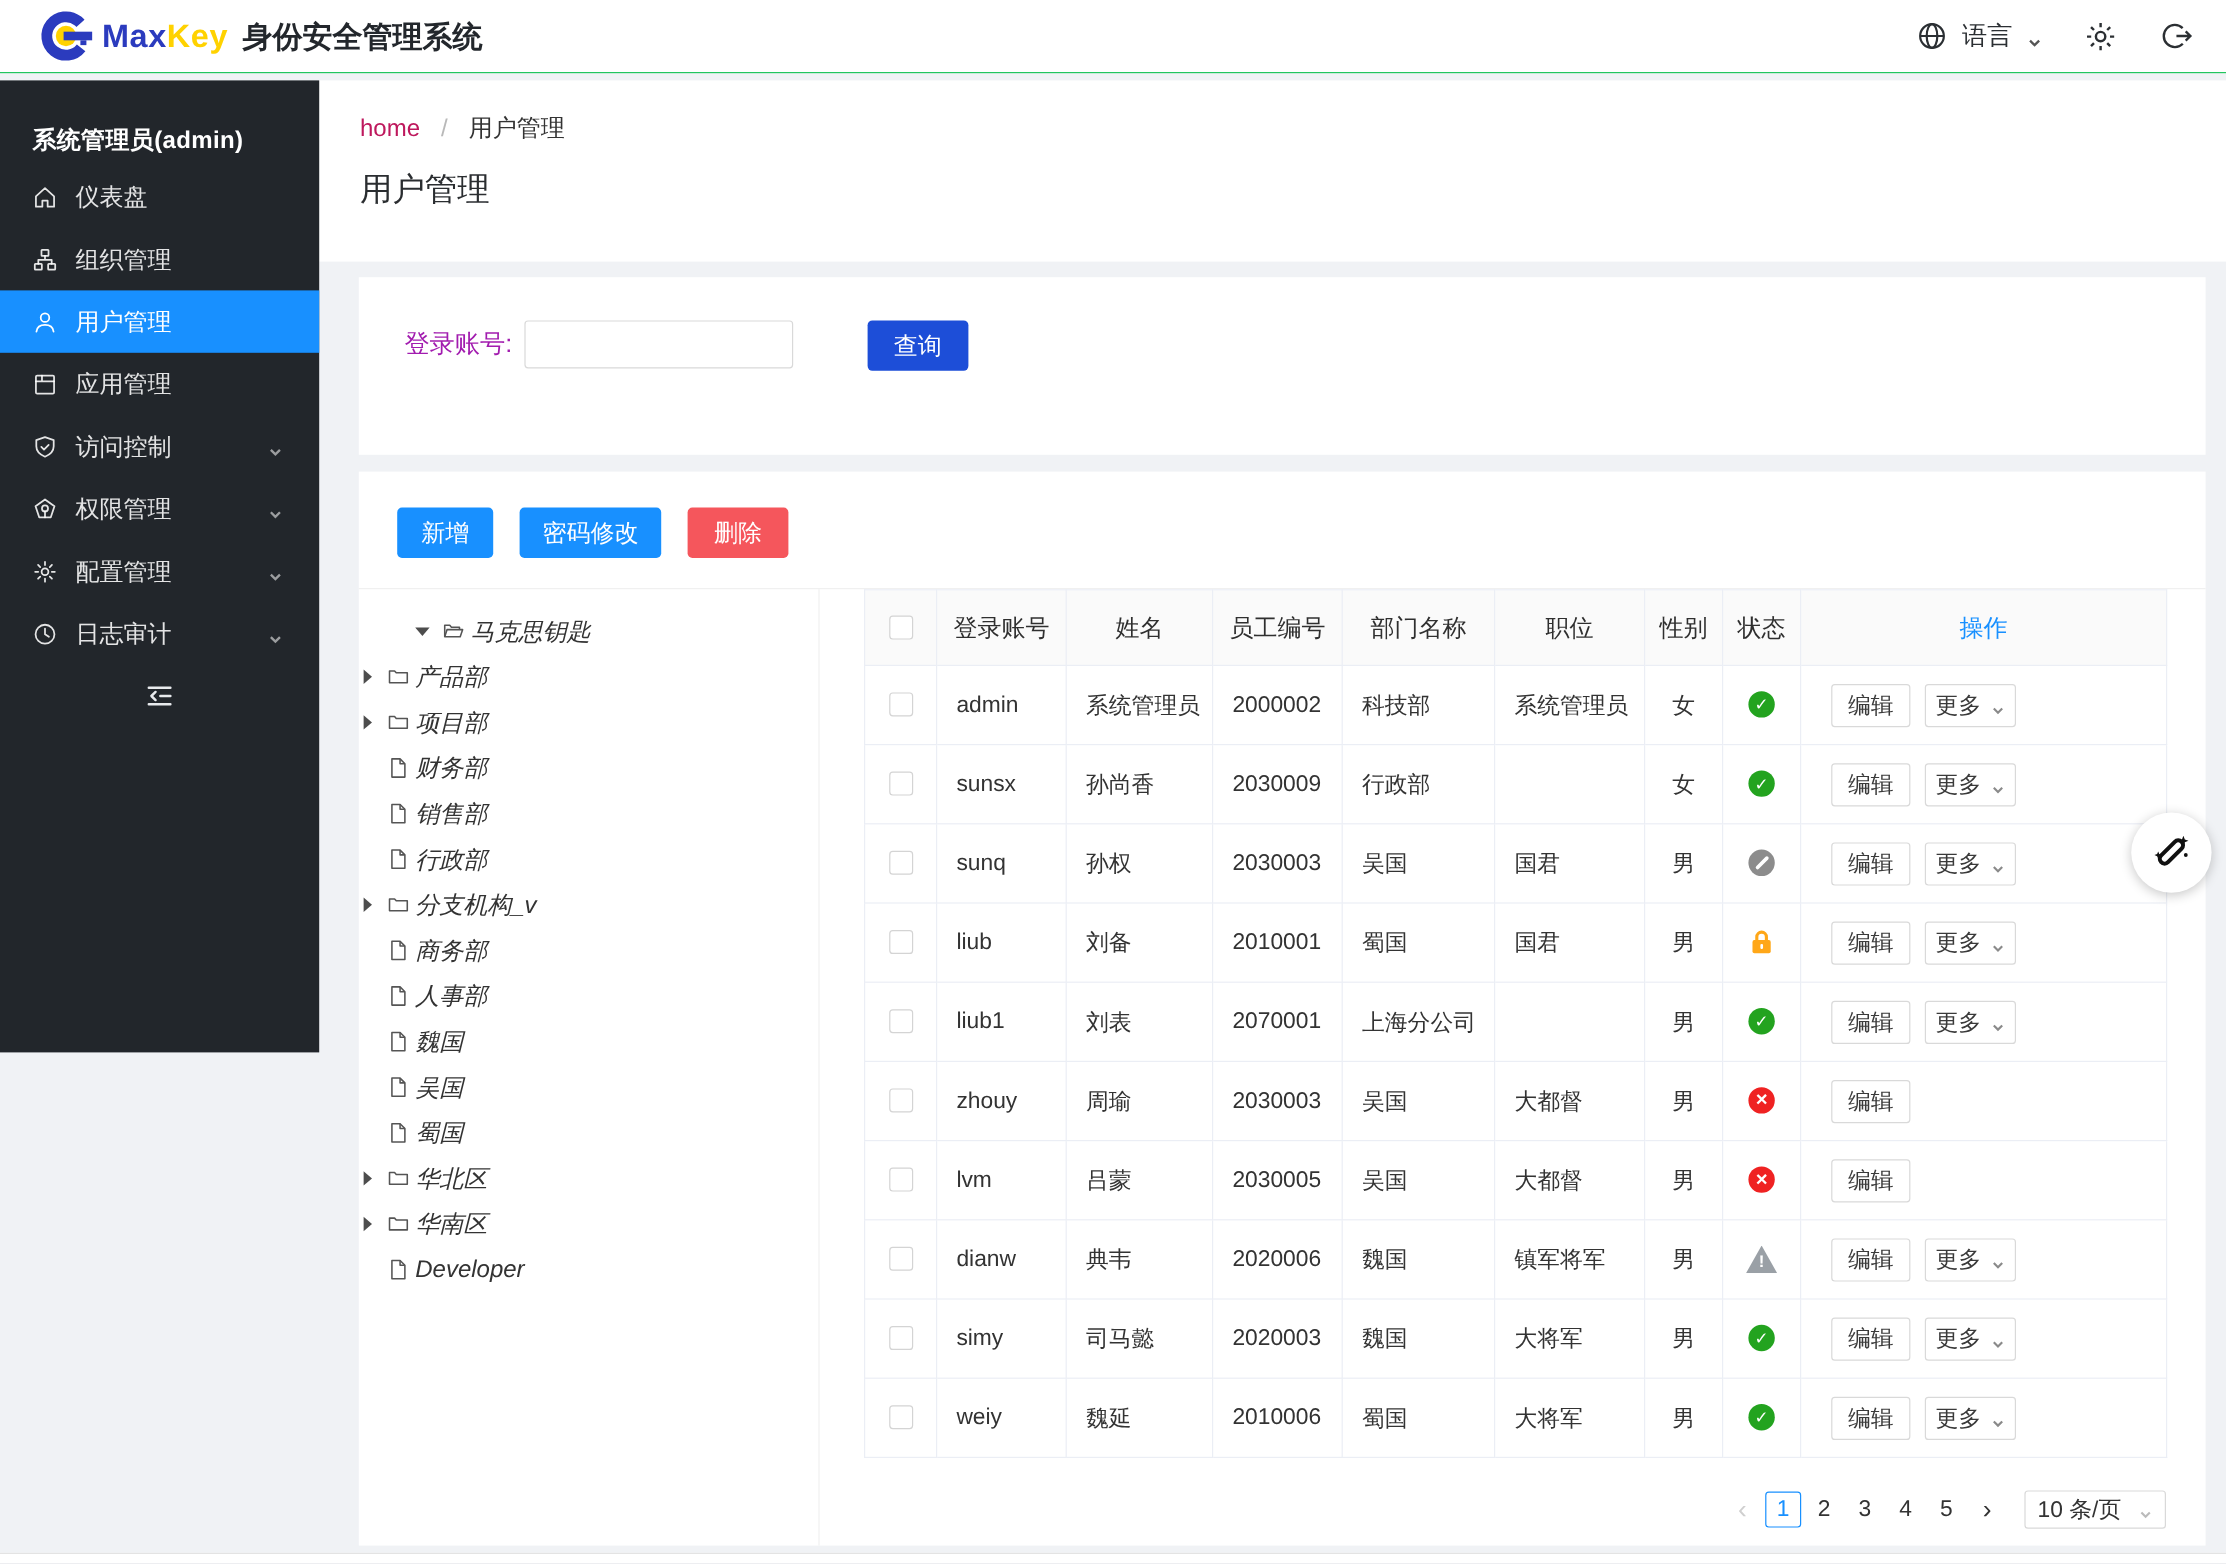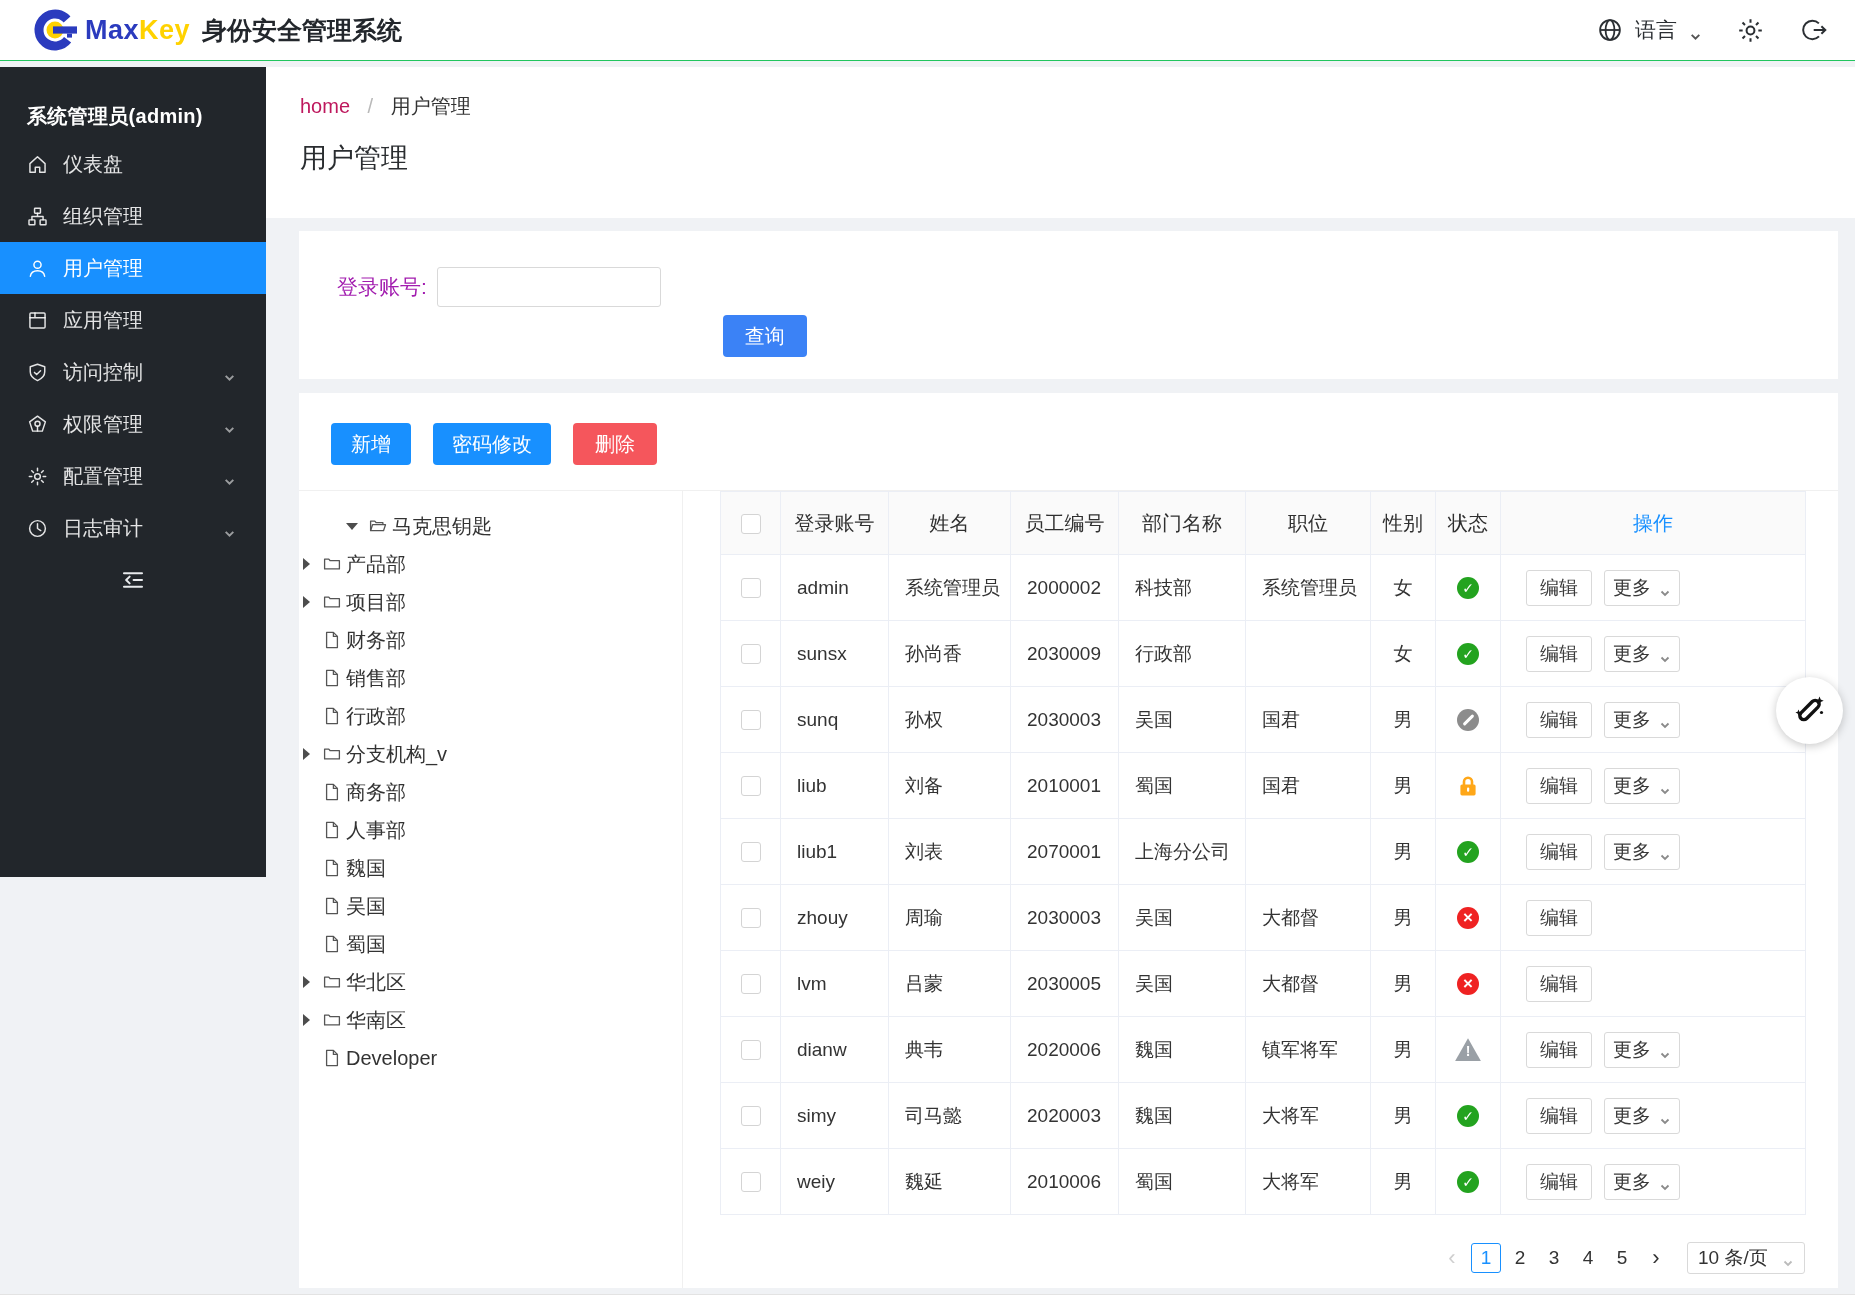--- a/index.html
+++ b/index.html
@@ -44,30 +44,30 @@
 
   
   .content { position:absolute; top:218px; left:266px; right:0; bottom:0; }
   .card { background:#fff; margin-left:33px; width:1539px; }
   .search-card { margin-top:13px; height:148px; padding:36px 0 0 38px; display:flex; align-items:flex-start; }
   .search-label { font-size:21px; color:#a21caf; line-height:40px; }
   .search-input { width:224px; height:40px; border:1px solid #d9d9d9; border-radius:3px; margin-left:10px;
     font-size:19px; padding:0 12px; outline:none; color:#333; background:#fff; }
   .btn { border:none; border-radius:4px; color:#fff; font-size:20px; cursor:pointer;
     font-family:inherit; display:inline-flex; align-items:center; justify-content:center; }
-  .btn-query { width:84px; height:42px; background:#3b82f6; margin-left:62px;margin-top:48px; }
+  .btn-query { width:84px; height:42px; background:#1d4ed8; margin-left:62px; }
 
   .main-card { margin-top:14px; height:895px; display:flex; flex-direction:column; }
   .toolbar { height:98px; flex:none; padding:30px 0 0 32px; border-bottom:1px solid #f0f0f0; display:flex; gap:22px; }
   .btn-add { width:80px; height:42px; background:#1890ff; }
   .btn-pwd { width:118px; height:42px; background:#1890ff; }
   .btn-del { width:84px; height:42px; background:#f5565c; }
 
   .split { flex:1; display:flex; min-height:0; }
-  .tree-pane { width:384px; flex:none; border-right:1px solid #f0f0f0; padding-top:16px; }
+  .tree-pane { width:384px; flex:none; border-right:1px solid #f0f0f0; padding-top:16px;font-style:italic; }
   .tree-row { height:38px; display:flex; align-items:center; font-size:20px; color:#333; cursor:pointer; }
   .tree-row.lv0 { padding-left:46px; } .tree-row.lv1 { }
   .caret { width:14px; height:14px; flex:none; margin-right:9px; position:relative; }
   .caret.down::after { content:""; position:absolute; left:1px; top:4px; border-left:6px solid transparent;
     border-right:6px solid transparent; border-top:7px solid #4d4d4d; }
   .caret.right::after { content:""; position:absolute; left:4px; top:1px; border-top:6px solid transparent;
     border-bottom:6px solid transparent; border-left:7px solid #4d4d4d; }
   .tree-ic { width:20px; height:20px; margin-right:4px; flex:none; }
   .tree-ic svg { width:100%; height:100%; fill:none; stroke:#555; stroke-width:1.3; stroke-linejoin:round; }
 

